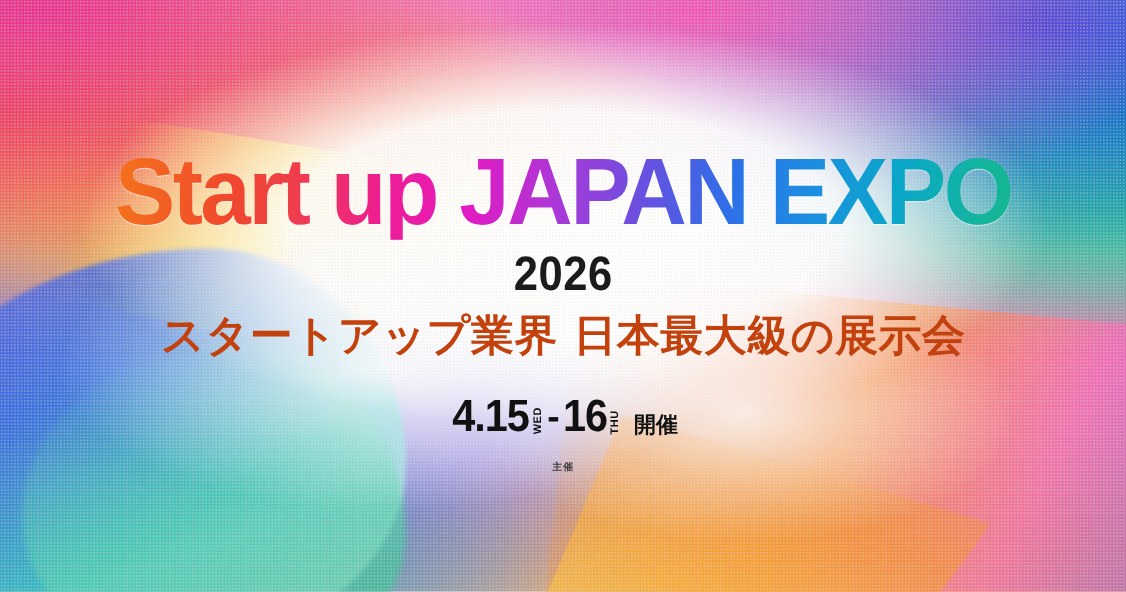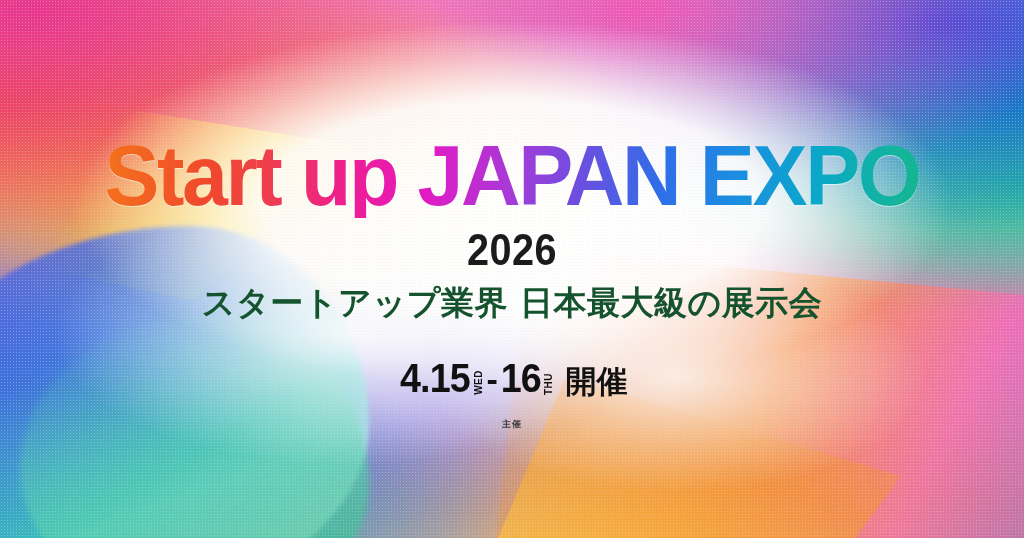--- a/index.html
+++ b/index.html
@@ -190,24 +190,24 @@
   }
 
   .tagline {
     position: absolute;
     top: 284px;
     left: 0;
     right: 0;
     text-align: center;
     font-family: "DejaVu Sans", "Liberation Sans", sans-serif;
     font-weight: 700;
-    font-size: 33px;
+    font-size: 39px;
     line-height: 1.15;
     letter-spacing: 0.5px;
-    color: #14532d;
+    color: #c2410c;
   }
 
   .dateline {
     position: absolute;
     top: 358px;
     left: 0;
     right: 0;
     display: flex;
     align-items: flex-end;
     justify-content: center;
@@ -236,21 +236,21 @@
   .date-dash {
     font-family: "Liberation Sans", "DejaVu Sans", sans-serif;
     font-weight: 700;
     font-size: 34px;
     line-height: 1;
     margin: 0 1px 3px 1px;
   }
   .date-suffix {
     font-family: Liberation Serif, serif;
     font-weight: 700;
-    font-size: 31px;
+    font-size: 20px;
     line-height: 1;
     margin-left: 10px;
     margin-bottom: 2px;
   }
   .venue {
     font-family: "DejaVu Sans", "Liberation Sans", sans-serif;
     font-weight: 700;
     font-size: 27px;
     line-height: 1;
     margin-left: 26px;

